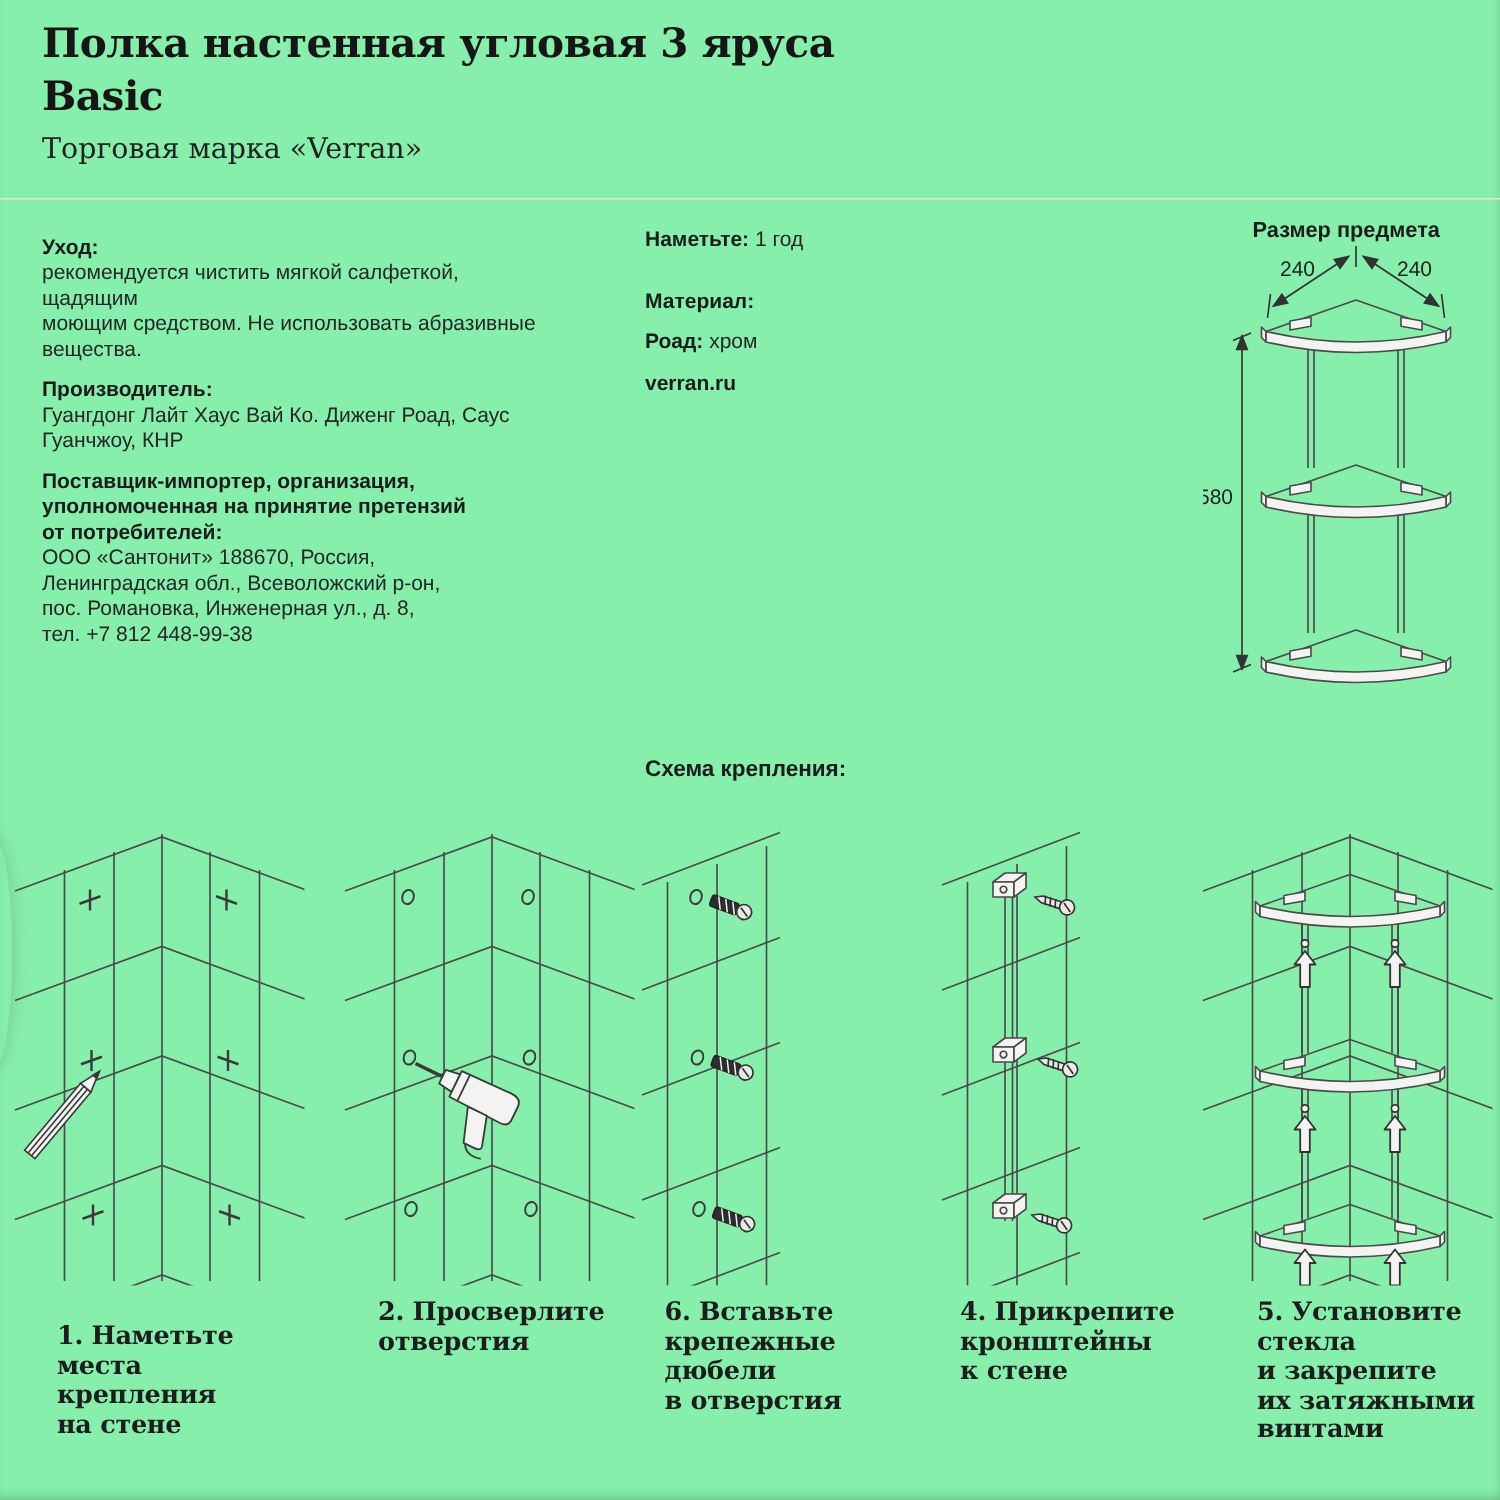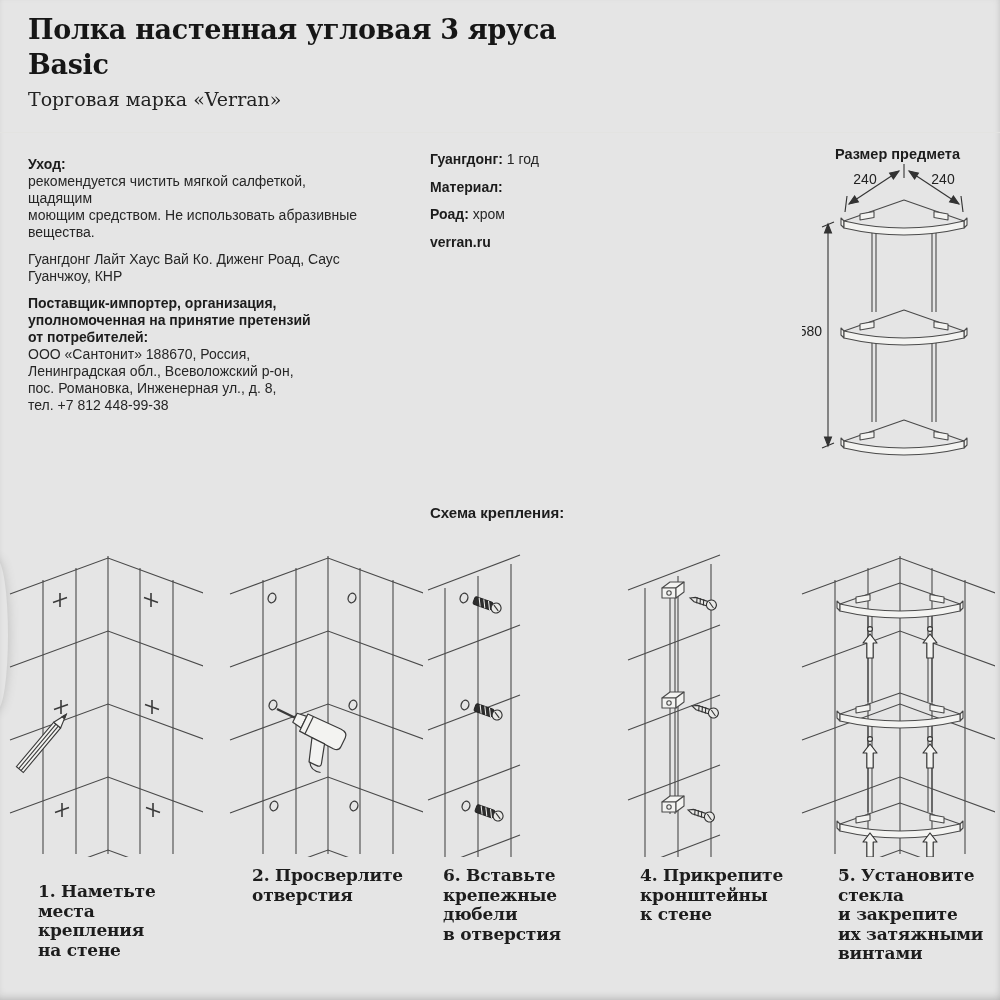--- a/index.html
+++ b/index.html
@@ -1,18 +1,18 @@
 <!DOCTYPE html>
 <html><head>
 <meta charset="utf-8">
 <style>
   html,body{margin:0;padding:0;}
   .page{
     position:relative;width:1000px;height:1000px;overflow:hidden;
-    background:#e5e5e5;color:#1f1f1f;
+    background:#86efac;color:#1f1f1f;
     font-family:"Liberation Sans",sans-serif;
     box-shadow:inset 0 -6px 8px -4px rgba(0,0,0,.18), inset -4px 0 8px -5px rgba(0,0,0,.12);
   }
   .pre{white-space:pre-line;}
   .title{
     position:absolute;left:28px;top:12px;width:600px;
     font-family:"DejaVu Serif","Liberation Serif",serif;
     font-weight:bold;font-size:27px;line-height:35px;color:#161616;letter-spacing:-0.3px;
   }
   .brand{
@@ -155,40 +155,41 @@
   <div class="divider"></div>
 
   <div class="col col1">
     <div class="blk">
       <div class="lbl">Уход:</div>
       <div class="pre">рекомендуется чистить мягкой салфеткой, щадящим
 моющим средством. Не использовать абразивные
 вещества.</div>
     </div>
     <div class="blk">
+      <div class="lbl">Производитель:</div>
       <div class="pre">Гуангдонг Лайт Хаус Вай Ко. Диженг Роад, Саус
 Гуанчжоу, КНР</div>
     </div>
     <div class="blk">
       <div class="lbl pre">Поставщик-импортер, организация,
 уполномоченная на принятие претензий
 от потребителей:</div>
       <div class="pre">ООО «Сантонит» 188670, Россия,
 Ленинградская обл., Всеволожский р-он,
 пос. Романовка, Инженерная ул., д. 8,
 тел. +7 812 448-99-38</div>
     </div>
   </div>
 
   <div class="col col2">
     <div>
-      <span class="lbl">Гуангдонг:</span>
+      <span class="lbl">Наметьте:</span>
       <span>1 год</span>
     </div>
-    <div style="margin-top:11px">
+    <div style="margin-top:24px">
       <div class="lbl">Материал:</div>
     </div>
     <div style="margin-top:10px">
       <span class="lbl">Роад:</span>
       <span>хром</span>
     </div>
     <div class="lbl" style="margin-top:11px">verran.ru</div>
   </div>
 
   <div class="dim-head">Размер предмета</div>

